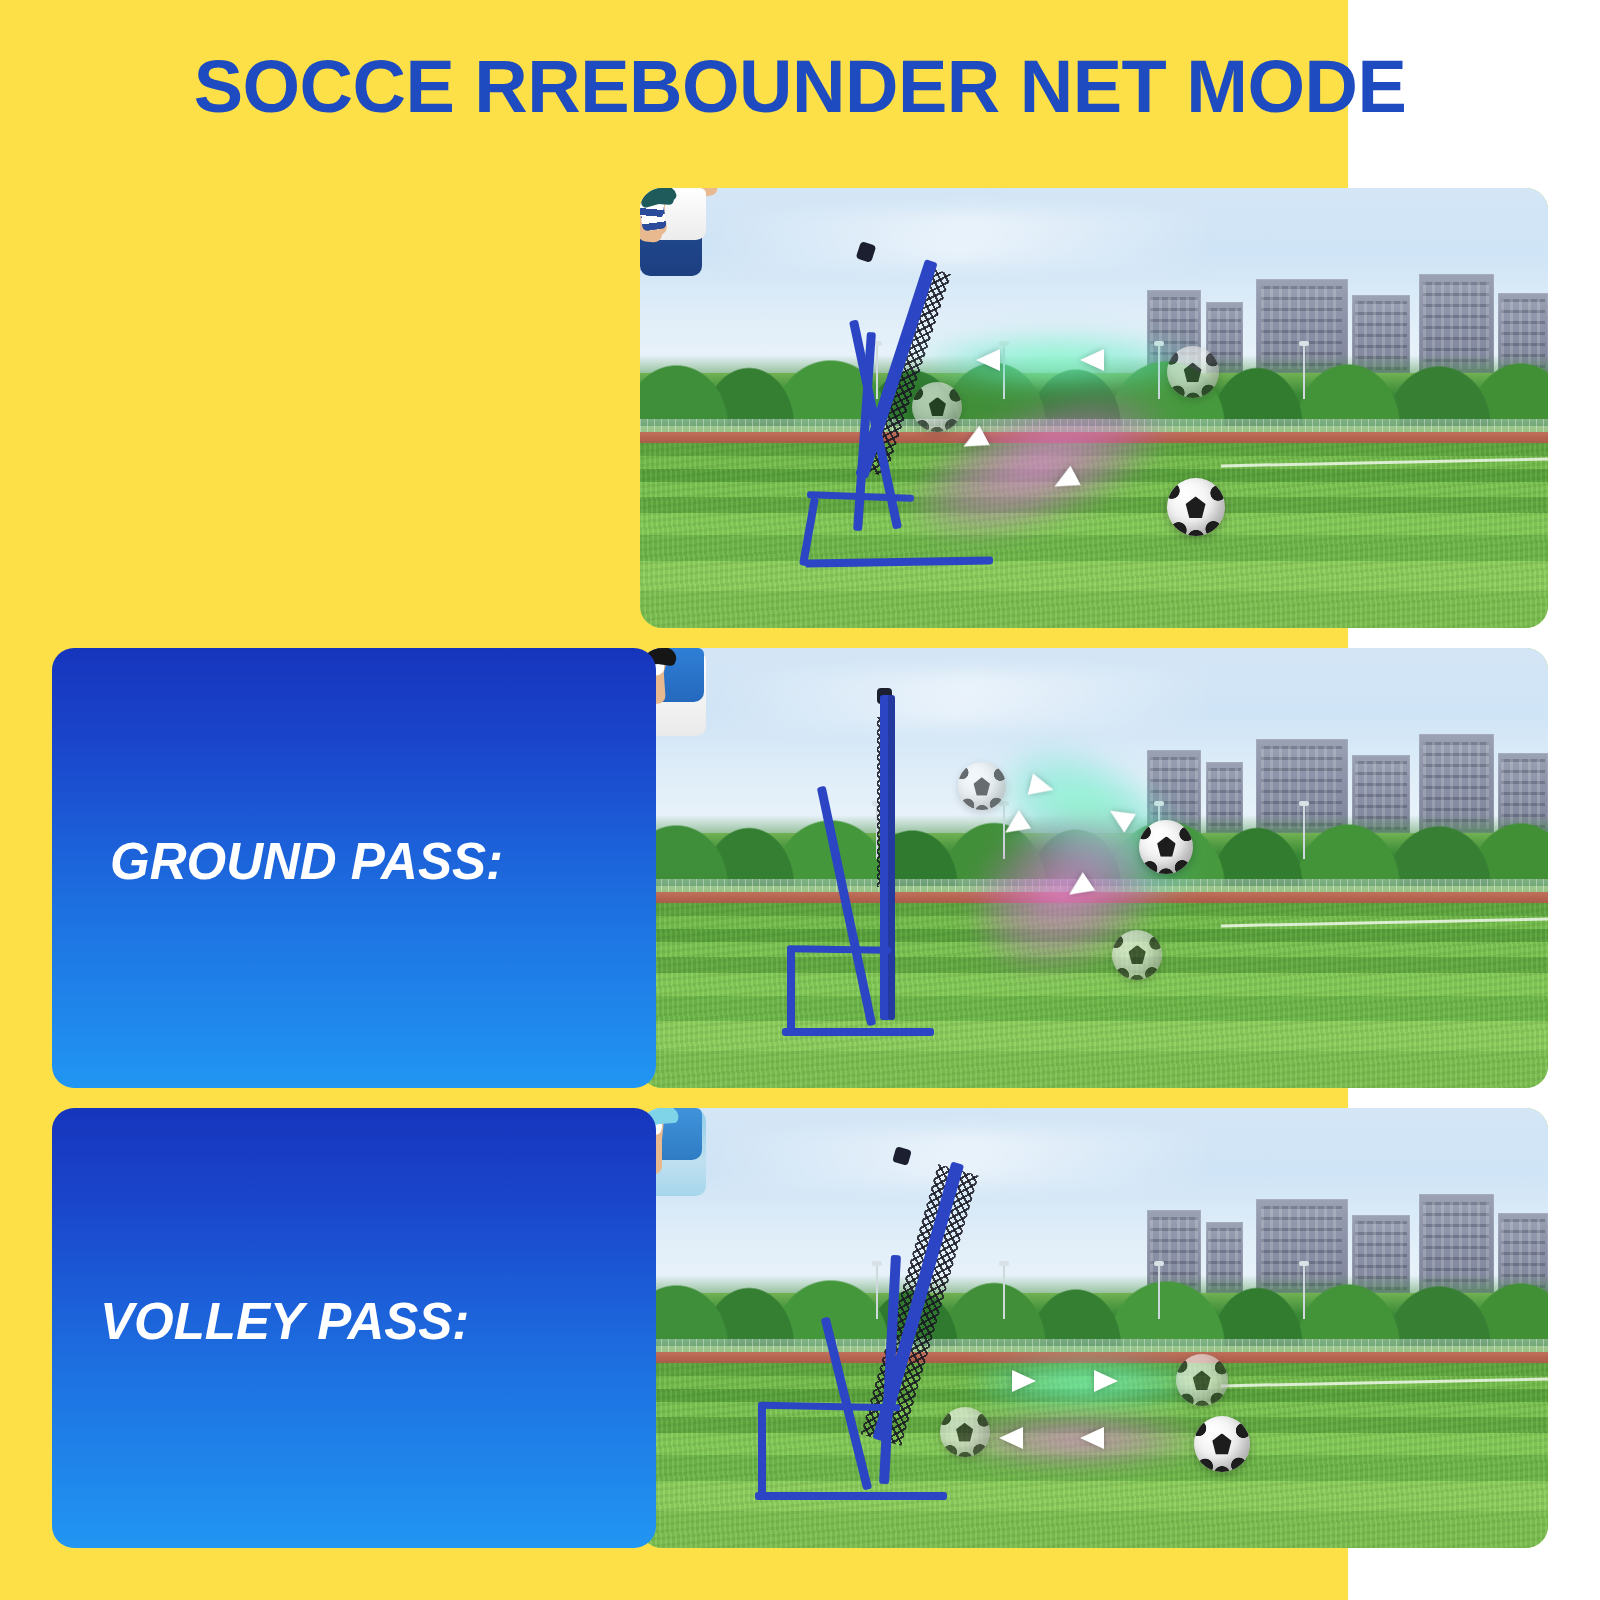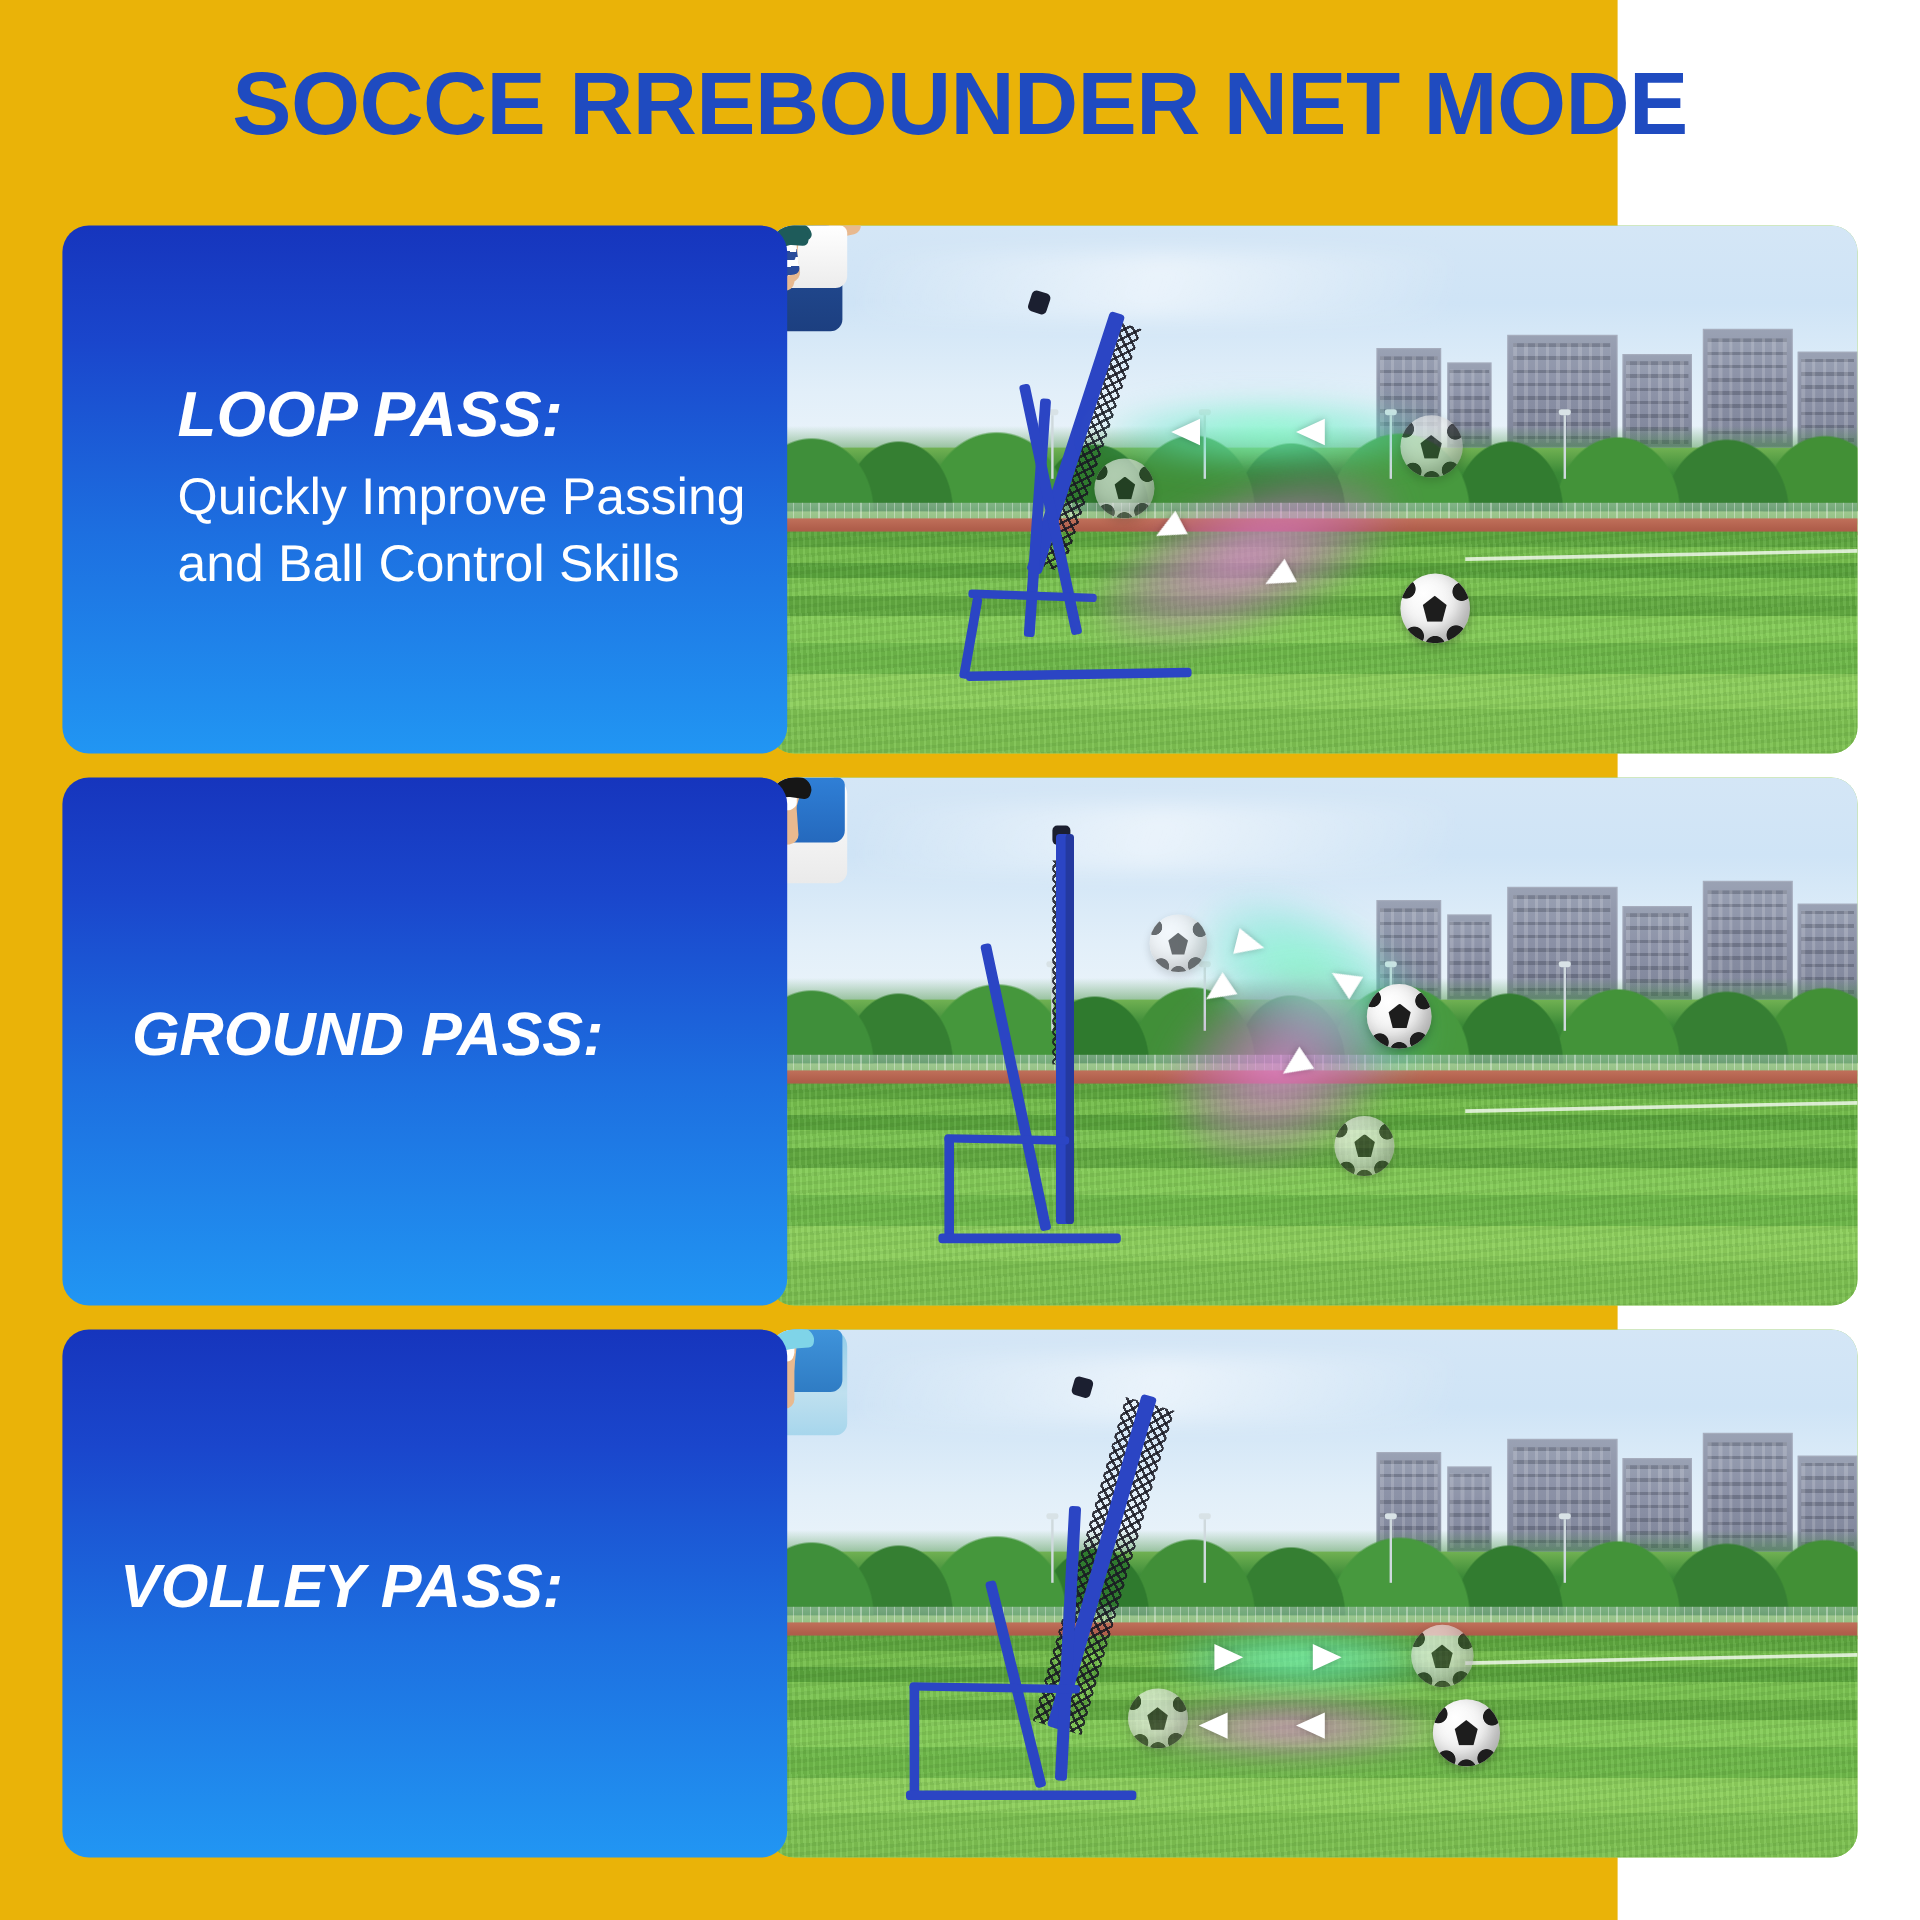--- a/index.html
+++ b/index.html
@@ -9,21 +9,21 @@
     height: 1600px;
     background: #ffffff;
     font-family: "Liberation Sans", sans-serif;
     overflow: hidden;
   }
 
   .page {
     position: relative;
     width: 1348px;
     height: 1600px;
-    background: #eab308;
+    background: #fde047;
   }
 
   
   .page-title {
     position: absolute;
     top: 48px;
     left: 0;
     width: 1600px;
     text-align: center;
     font-size: 74px;
@@ -322,26 +322,20 @@
 </style>
 </head>
 <body>
 
 <div class="page">
 
   <h1 class="page-title">SOCCE RREBOUNDER NET MODE</h1>
 
   <div class="row row-1">
 
-    <div class="text-card">
-      <div class="text-inner">
-        <div class="card-heading">LOOP PASS:</div>
-        <div class="card-body">Quickly Improve Passing and Ball Control Skills</div>
-      </div>
-    </div>
 
     <div class="photo">
       <div class="sky"></div>
       <div class="city">
         <div class="bld" style="left:4%;  width:13%; height:72%;"></div>
         <div class="bld" style="left:18%; width:9%;  height:62%;"></div>
         <div class="bld" style="left:30%; width:22%; height:82%;"></div>
         <div class="bld" style="left:53%; width:14%; height:68%;"></div>
         <div class="bld" style="left:69%; width:18%; height:86%;"></div>
         <div class="bld" style="left:88%; width:12%; height:70%;"></div>

